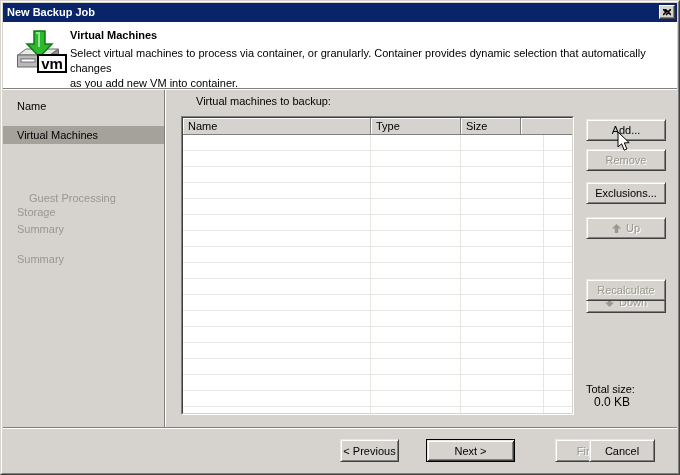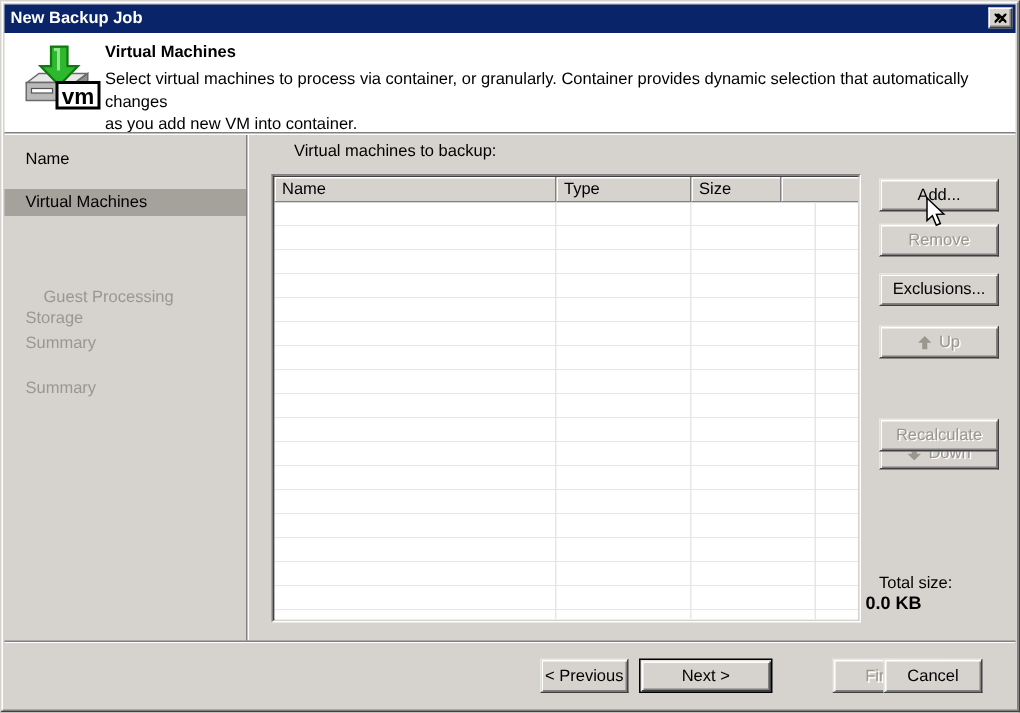--- a/index.html
+++ b/index.html
@@ -82,21 +82,21 @@
   .sbtn { left:585px; width:80px; height:22px; }
   .sbtn.disabled, .fbtn.disabled { color:#9a978f; text-shadow:1px 1px 0 #fff; }
   .fbtn { top:438px; height:23px; }
   .fbtn.default {
     border-color:#000;
     box-shadow: inset 1px 1px 0 #e8e6e1, inset -1px -1px 0 #404040,
                 inset 2px 2px 0 #fff, inset -2px -2px 0 #808080;
   }
 
   .total-label { position:absolute; left:585px; top:382px; }
-  .total-value { position:absolute; left:576px; top:394px; font-weight:bold; font-size:12px; }
+  .total-value { position:absolute; left:593px; top:394px; font-weight:normal; font-size:12px; }
 
   .footer-etch {
     position:absolute; left:2px; top:426px; right:2px; height:2px;
     background:#808080; border-bottom:1px solid #fff;
   }
 
   .cursor { position:absolute; left:616px; top:130px; width:14px; height:21px; pointer-events:none; }
 </style>
 </head>
 <body>
@@ -187,21 +187,21 @@
     <span>Down</span>
   </div>
   <div class="sbtn disabled" style="top:278px;">
     <span>Recalculate</span>
   </div>
 
   <div class="total-label">Total size:</div>
   <div class="total-value">0.0 KB</div>
 
   <div class="footer-etch"></div>
-  <div class="fbtn" style="left:359px; width:59px;">
+  <div class="fbtn" style="left:339px; width:59px;">
     <span>&lt; Previous</span>
   </div>
   <div class="fbtn default" style="left:425px; width:89px;">
     <span>Next &gt;</span>
   </div>
   <div class="fbtn disabled" style="left:510px; width:73px;margin-left:44px;">
     <span>Finish</span>
   </div>
   <div class="fbtn" style="left:588px; width:66px;">
     <span>Cancel</span>

